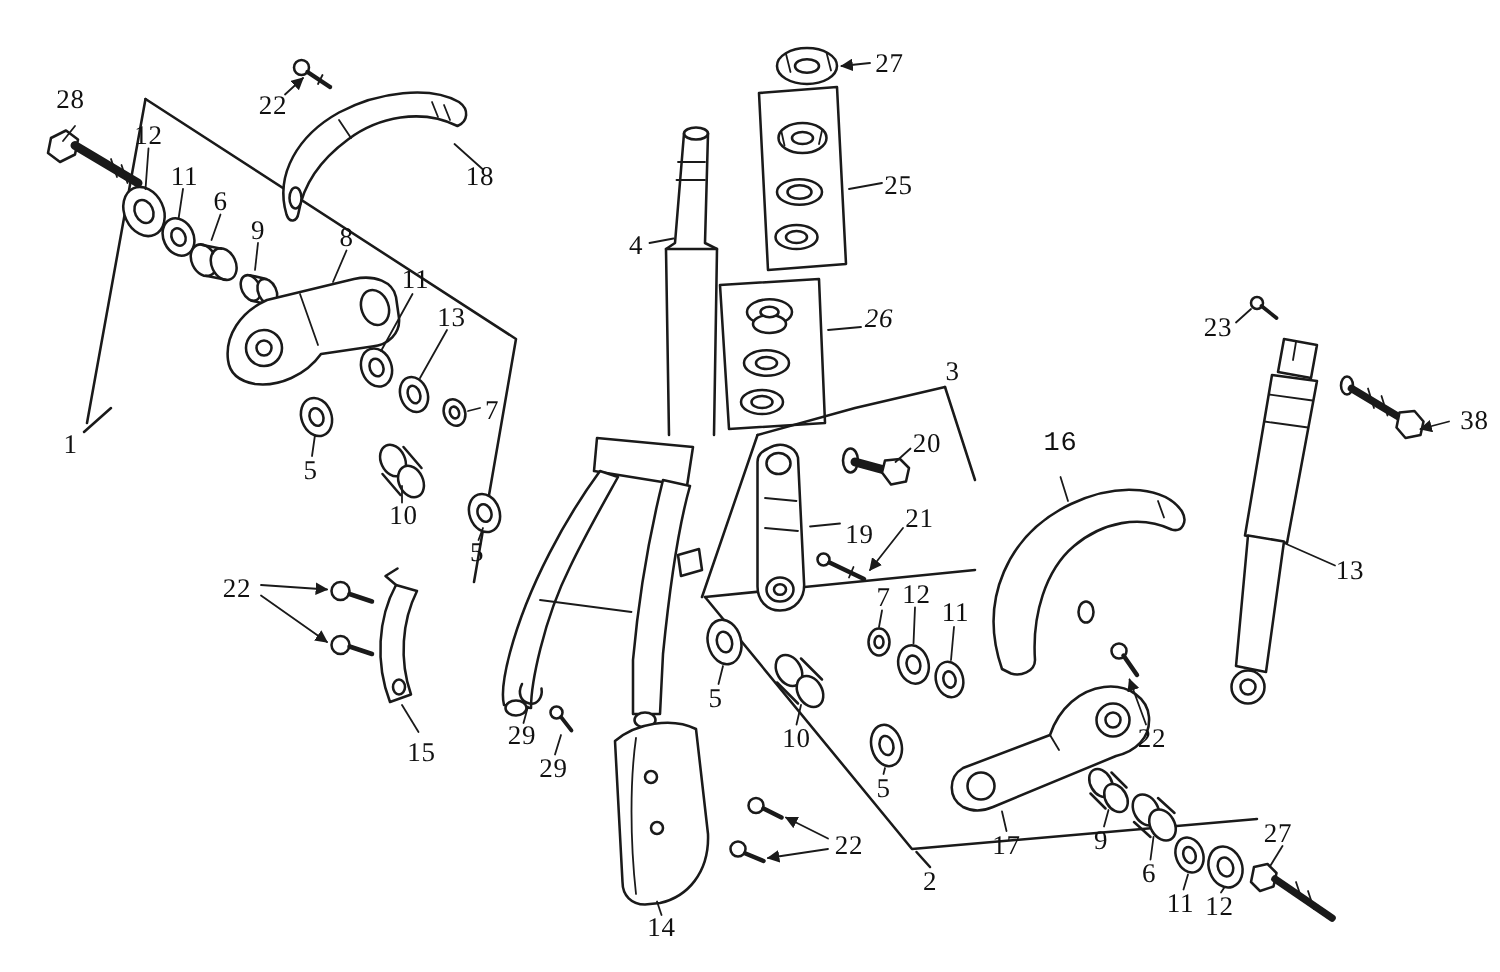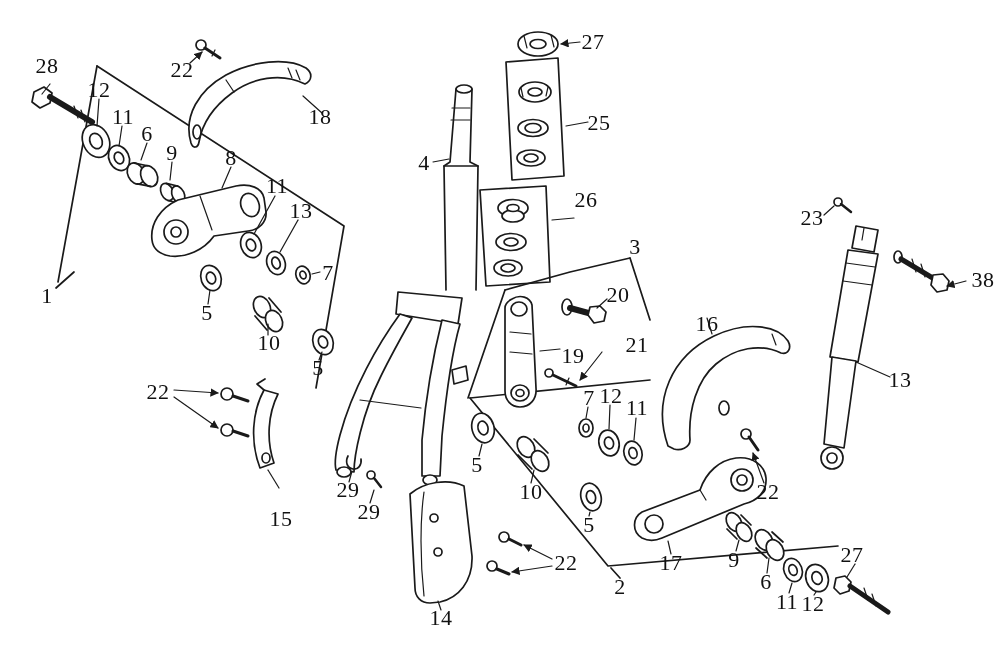--- a/index.html
+++ b/index.html
@@ -6,21 +6,21 @@
   .stage{
     position:relative;width:1000px;height:648px;background:#ffffff;
     overflow:hidden;font-family:"Liberation Serif",serif;
   }
   .stage svg{position:absolute;left:0;top:0;}
   .ink{fill:none;stroke:#1a1a1a;stroke-width:1.7;stroke-linecap:round;stroke-linejoin:round;}
   .wh{fill:#ffffff;}
   .thin{stroke-width:1.2;}
   .callout{
     position:absolute;transform:translate(-50%,-50%);
-    font-size:22px;color:#111111;line-height:1;white-space:nowrap;
+    font-size:18px;color:#111111;line-height:1;white-space:nowrap;
     letter-spacing:.5px;
   }
 </style>
 </head>
 <body>
 
 <div class="stage">
 
   <svg width="1000" height="648" viewBox="0 0 1000 648">
     <defs>
@@ -372,31 +372,31 @@
       <span class="callout" style="left: 277px; top: 186px;">11</span>
       <span class="callout" style="left: 301px; top: 211px;">13</span>
       <span class="callout" style="left: 328px; top: 273px;">7</span>
       <span class="callout" style="left: 47px; top: 296px;">1</span>
       <span class="callout" style="left: 207px; top: 313px;">5</span>
       <span class="callout" style="left: 269px; top: 343px;">10</span>
       <span class="callout" style="left: 318px; top: 368px;">5</span>
       <span class="callout" style="left: 424px; top: 163px;">4</span>
       <span class="callout" style="left: 593px; top: 42px;">27</span>
       <span class="callout" style="left: 599px; top: 123px;">25</span>
-      <span class="callout" style="left: 586px; top: 200px;">26</span>
+      <span class="callout" style="left: 586px; top: 212px; font-style: italic;">26</span>
       <span class="callout" style="left: 635px; top: 247px;">3</span>
       <span class="callout" style="left: 618px; top: 295px; text-align: center;">20</span>
       <span class="callout" style="left: 573px; top: 356px;">19</span>
-      <span class="callout" style="left: 613px; top: 345px; margin-left: 24px;">21</span>
+      <span class="callout" style="left: 613px; top: 345px;">21</span>
       <span class="callout" style="left: 812px; top: 218px;">23</span>
       <span class="callout" style="left: 983px; top: 280px;">38</span>
-      <span class="callout" style="left: 707px; top: 324px;">16</span>
+      <span class="callout" style="left: 707px; top: 296px; font-family: Liberation Mono, monospace;">16</span>
       <span class="callout" style="left: 900px; top: 380px;">13</span>
       <span class="callout" style="left: 158px; top: 392px;">22</span>
-      <span class="callout" style="left: 281px; top: 519px;">15</span>
+      <span class="callout" style="left: 281px; top: 501px;">15</span>
       <span class="callout" style="left: 348px; top: 490px;">29</span>
       <span class="callout" style="left: 369px; top: 512px;">29</span>
       <span class="callout" style="left: 477px; top: 465px;">5</span>
       <span class="callout" style="left: 531px; top: 492px;">10</span>
       <span class="callout" style="left: 589px; top: 398px;">7</span>
       <span class="callout" style="left: 611px; top: 396px;">12</span>
       <span class="callout" style="left: 637px; top: 408px;">11</span>
       <span class="callout" style="left: 589px; top: 525px;">5</span>
       <span class="callout" style="left: 768px; top: 492px;">22</span>
       <span class="callout" style="left: 620px; top: 587px;">2</span>

